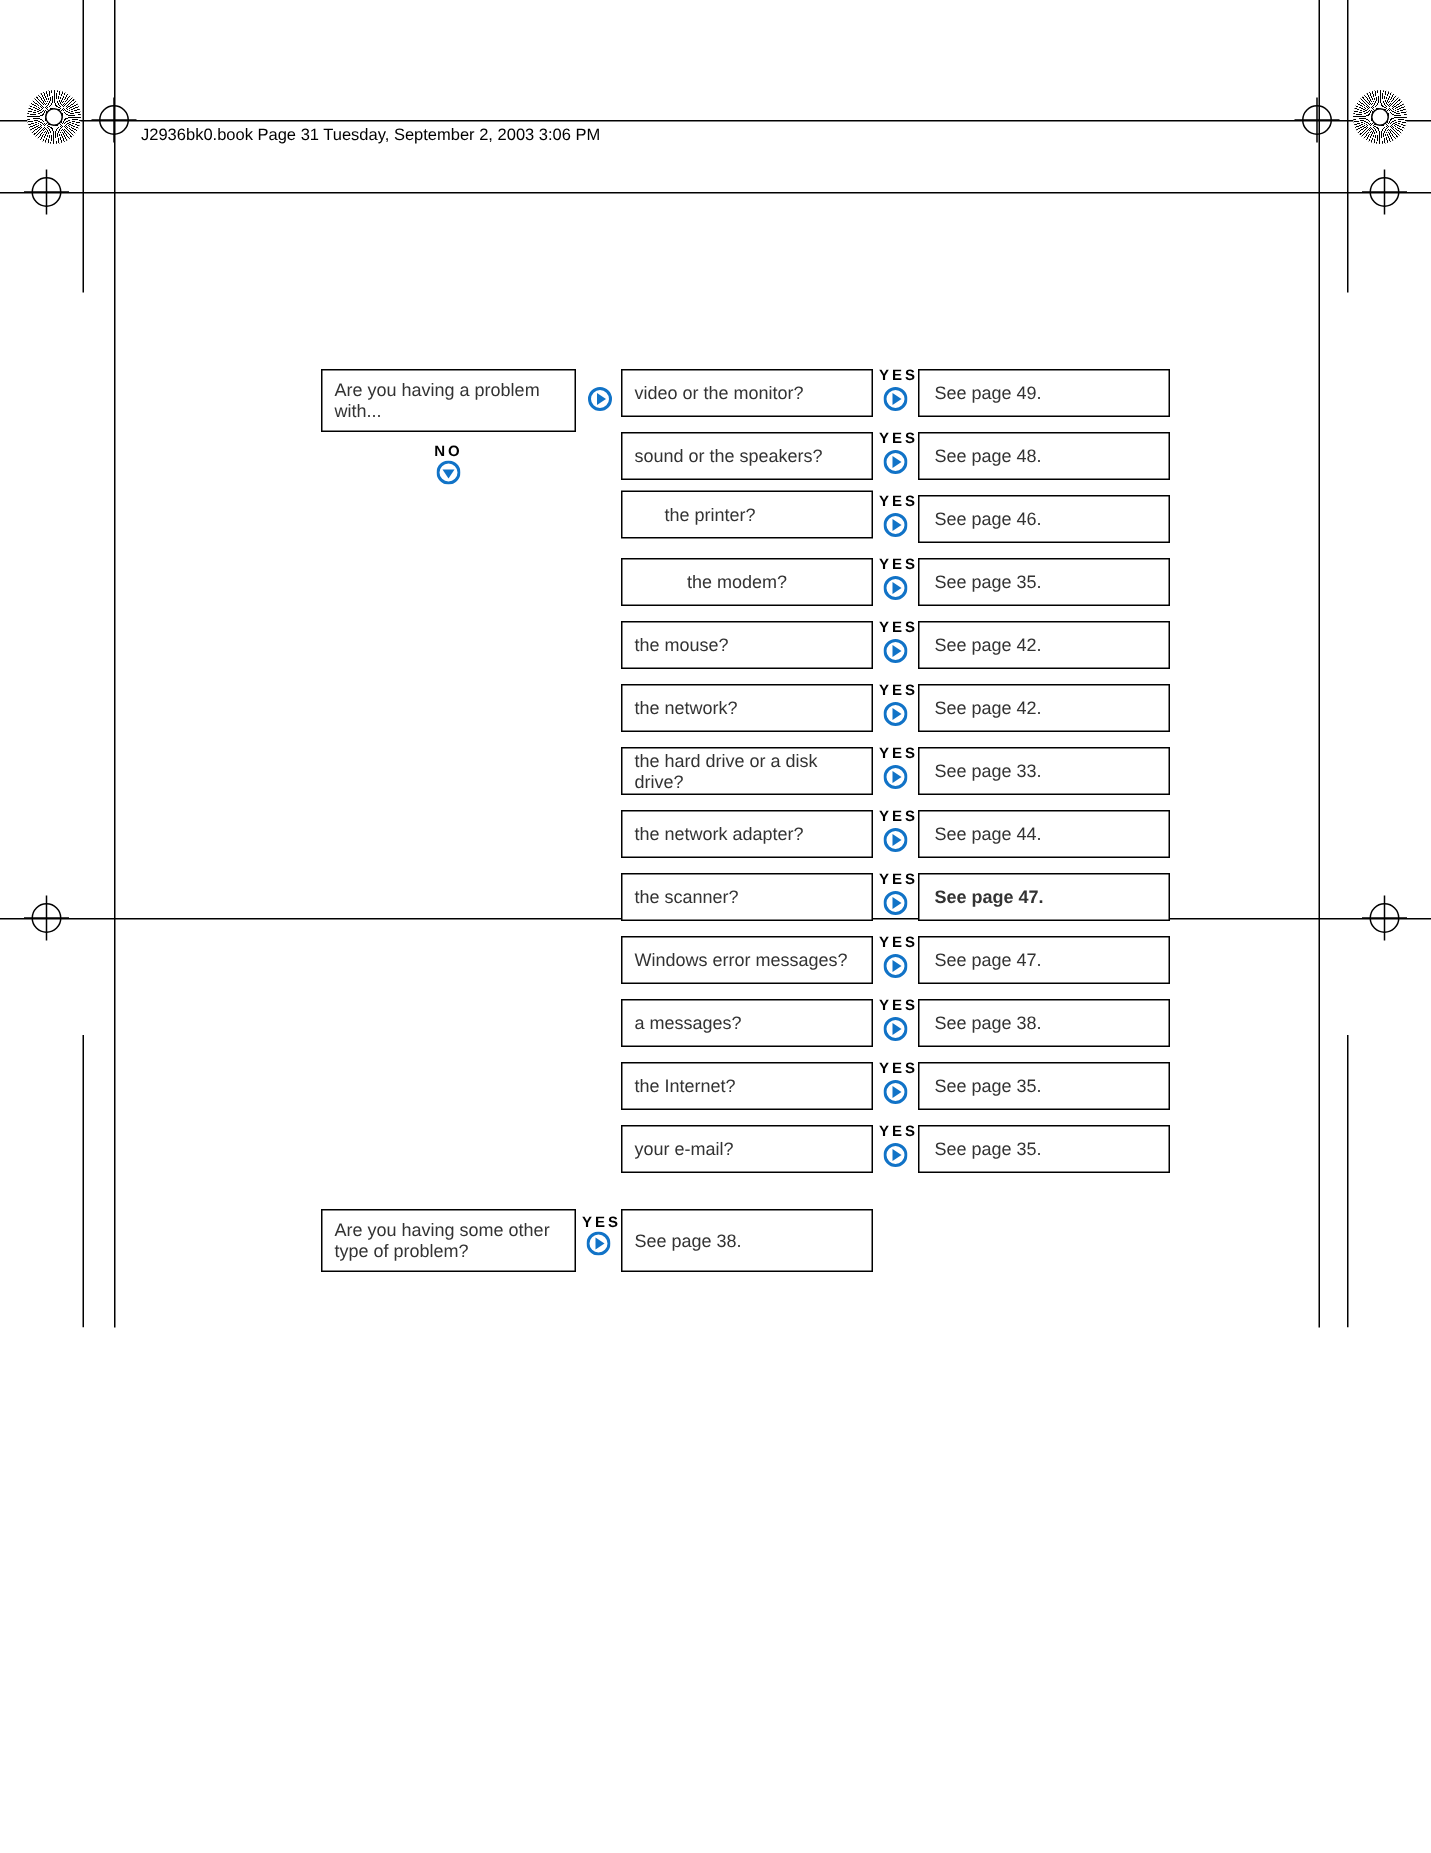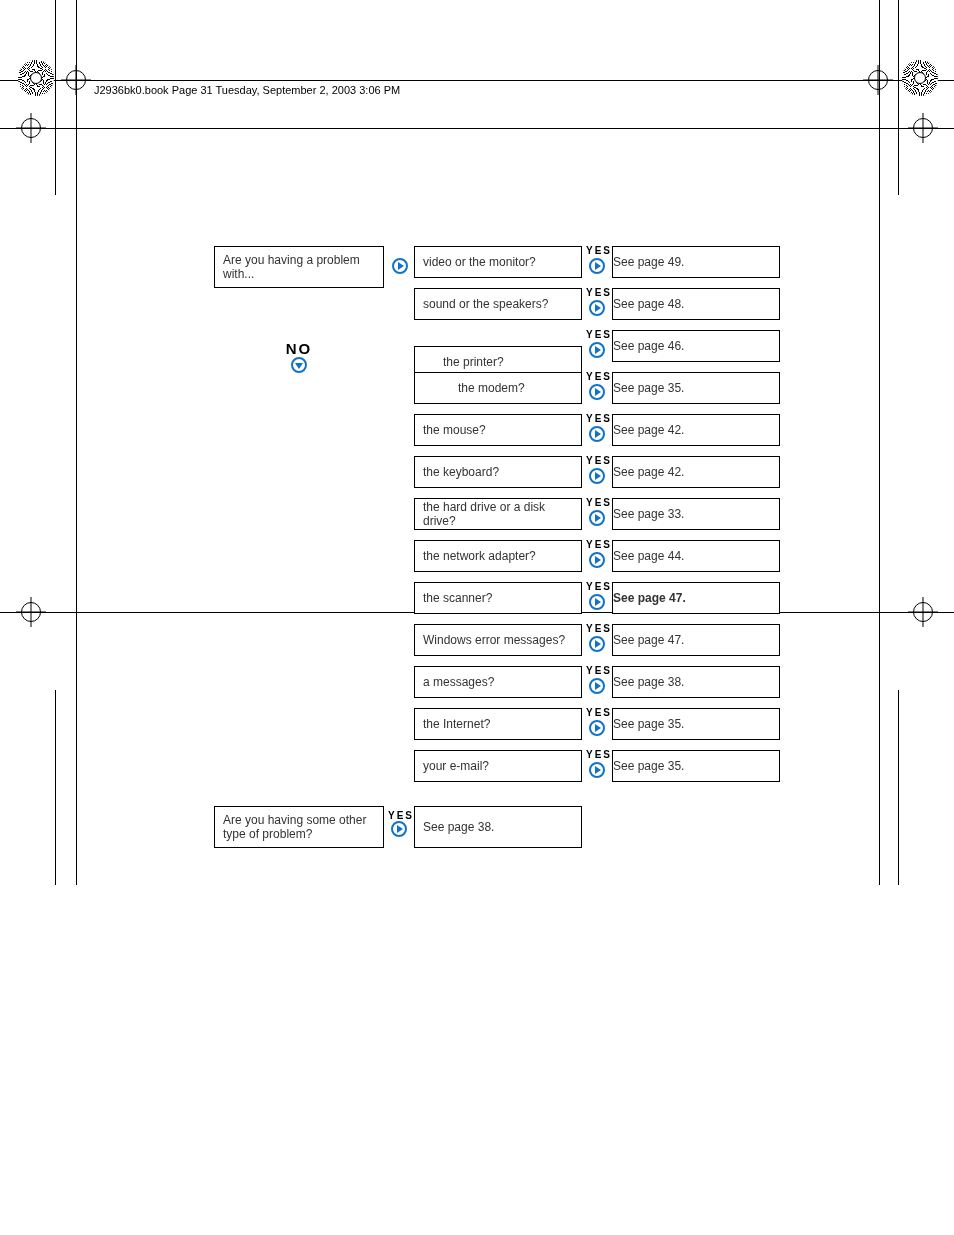--- a/index.html
+++ b/index.html
@@ -114,21 +114,21 @@
   
   .colB {
     position:absolute;
     left:200px; width:168px; height:32px;
   }
 
   
   .colC {
     position:absolute;
     left:398px; width:168px; height:32px;
-    padding-left:0;
+    padding-left:10px;
   }
 
   
   .yes-rt {
     position:absolute;
     left:372px; width:22px;
     font-size:10px; font-weight:700; letter-spacing:2px;
     color:#000; text-align:center;
   }
   .yes-rt .lbl { display:block; line-height:10px; margin-bottom:2px; }
@@ -138,23 +138,22 @@
     position:absolute;
     left:178px;
     width:18px; height:18px;
   }
 
   
   .no-dn {
     position:absolute;
     left:0; width:170px;
     text-align:center;
-    font-size:15px; font-weight:700; letter-spacing:2px;
+    font-size:10px; font-weight:700; letter-spacing:2px;
     color:#000;
-    margin-top:44px;
   }
 
   
   .arr { display:inline-block; width:16px; height:16px; }
   .arr svg { width:16px; height:16px; display:block; }
 
   
 
   
   .yes-rt-A {
@@ -228,36 +227,36 @@
       <div class="fbox colB" style="top: 0px;">video or the monitor?</div>
       <div class="yes-rt" style="top: 0px;"><span class="lbl">YES</span><span><span class="arr"><svg viewBox="0 0 16 16">
               <use href="#arrow-right"></use>
             </svg></span></span></div>
       <div class="fbox colC" style="top: 0px;">See page 49.</div>
       <div class="fbox colB" style="top: 42px;">sound or the speakers?</div>
       <div class="yes-rt" style="top: 42px;"><span class="lbl">YES</span><span><span class="arr"><svg viewBox="0 0 16 16">
               <use href="#arrow-right"></use>
             </svg></span></span></div>
       <div class="fbox colC" style="top: 42px;">See page 48.</div>
-      <div class="fbox colB" style="top: 100px; padding-left: 28px;">the printer?</div>
+      <div class="fbox colB" style="top: 81px; padding-left: 28px;">the printer?</div>
       <div class="yes-rt" style="top: 84px;"><span class="lbl">YES</span><span><span class="arr"><svg viewBox="0 0 16 16">
               <use href="#arrow-right"></use>
             </svg></span></span></div>
       <div class="fbox colC" style="top: 84px; text-align: center;">See page 46.</div>
       <div class="fbox colB" style="top: 126px; padding-left: 43px;">the modem?</div>
       <div class="yes-rt" style="top: 126px;"><span class="lbl">YES</span><span><span class="arr"><svg viewBox="0 0 16 16">
               <use href="#arrow-right"></use>
             </svg></span></span></div>
       <div class="fbox colC" style="top: 126px;">See page 35.</div>
       <div class="fbox colB" style="top: 168px;">the mouse?</div>
       <div class="yes-rt" style="top: 168px;"><span class="lbl">YES</span><span><span class="arr"><svg viewBox="0 0 16 16">
               <use href="#arrow-right"></use>
             </svg></span></span></div>
       <div class="fbox colC" style="top: 168px;">See page 42.</div>
-      <div class="fbox colB" style="top: 210px;">the keyboard?</div>
+      <div class="fbox colB" style="top: 210px;">the network?</div>
       <div class="yes-rt" style="top: 210px;"><span class="lbl">YES</span><span><span class="arr"><svg viewBox="0 0 16 16">
               <use href="#arrow-right"></use>
             </svg></span></span></div>
       <div class="fbox colC" style="top: 210px;">See page 42.</div>
       <div class="fbox colB" style="top: 252px;">the hard drive or a disk drive?</div>
       <div class="yes-rt" style="top: 252px;"><span class="lbl">YES</span><span><span class="arr"><svg viewBox="0 0 16 16">
               <use href="#arrow-right"></use>
             </svg></span></span></div>
       <div class="fbox colC" style="top: 252px;">See page 33.</div>
       <div class="fbox colB" style="top: 294px;">the network adapter?</div>

